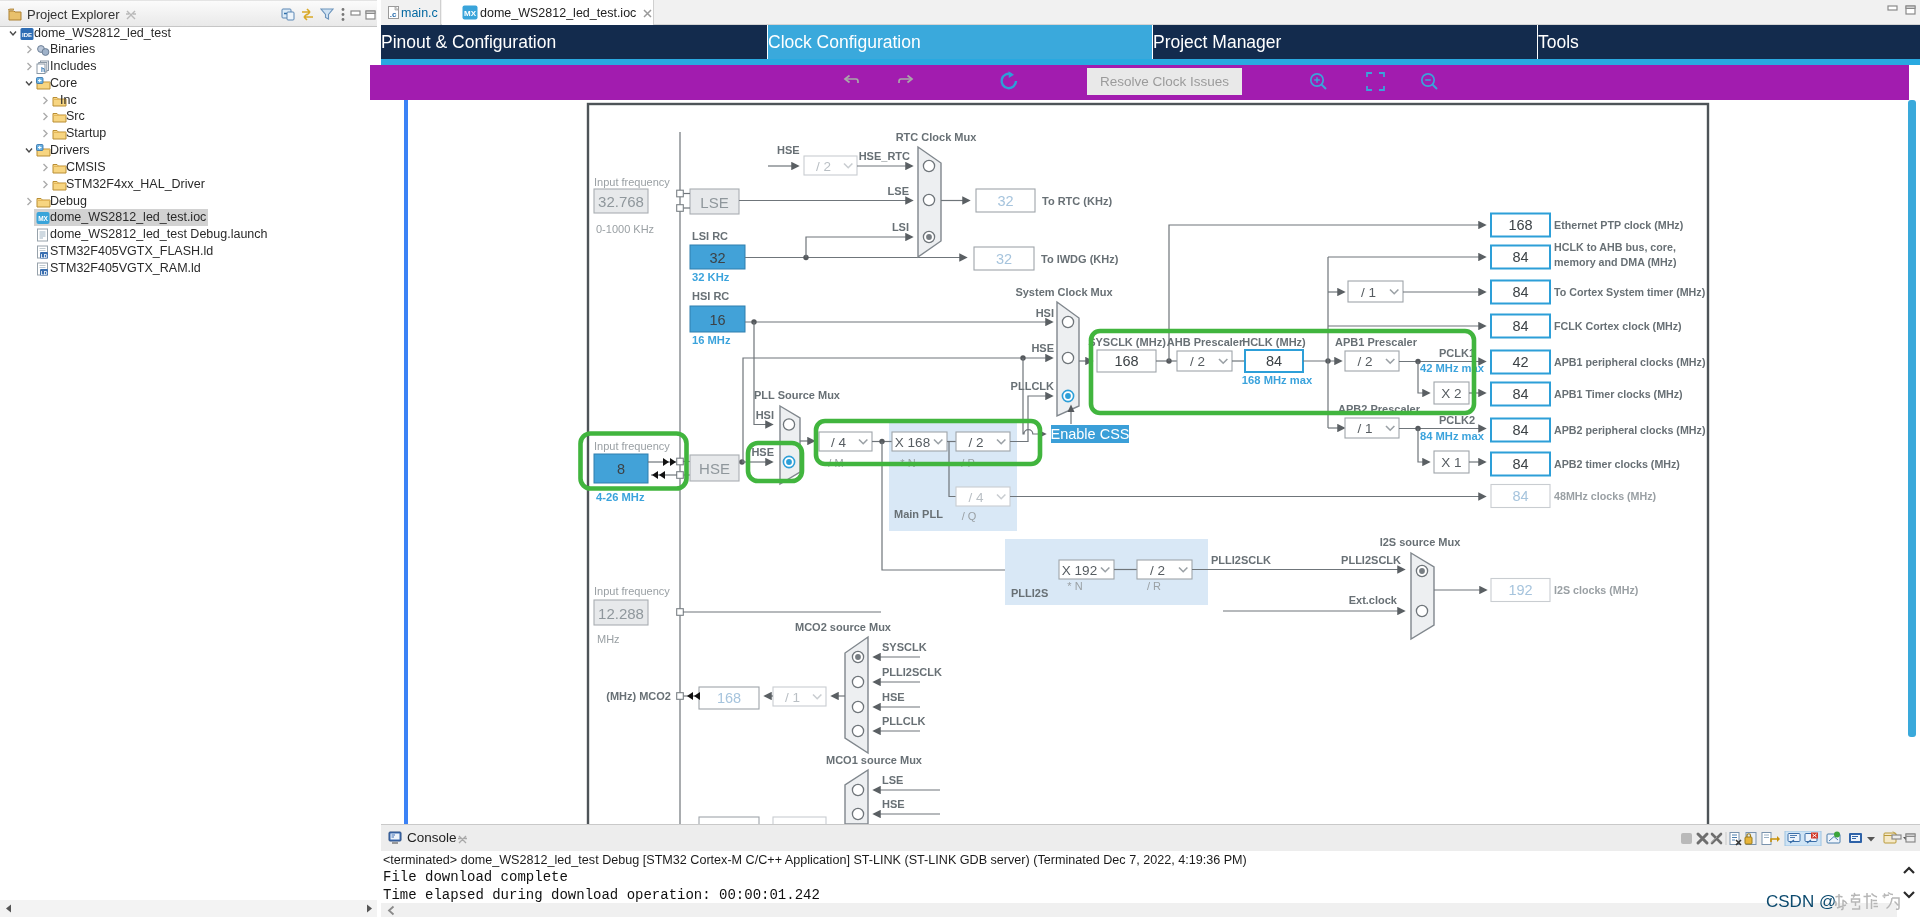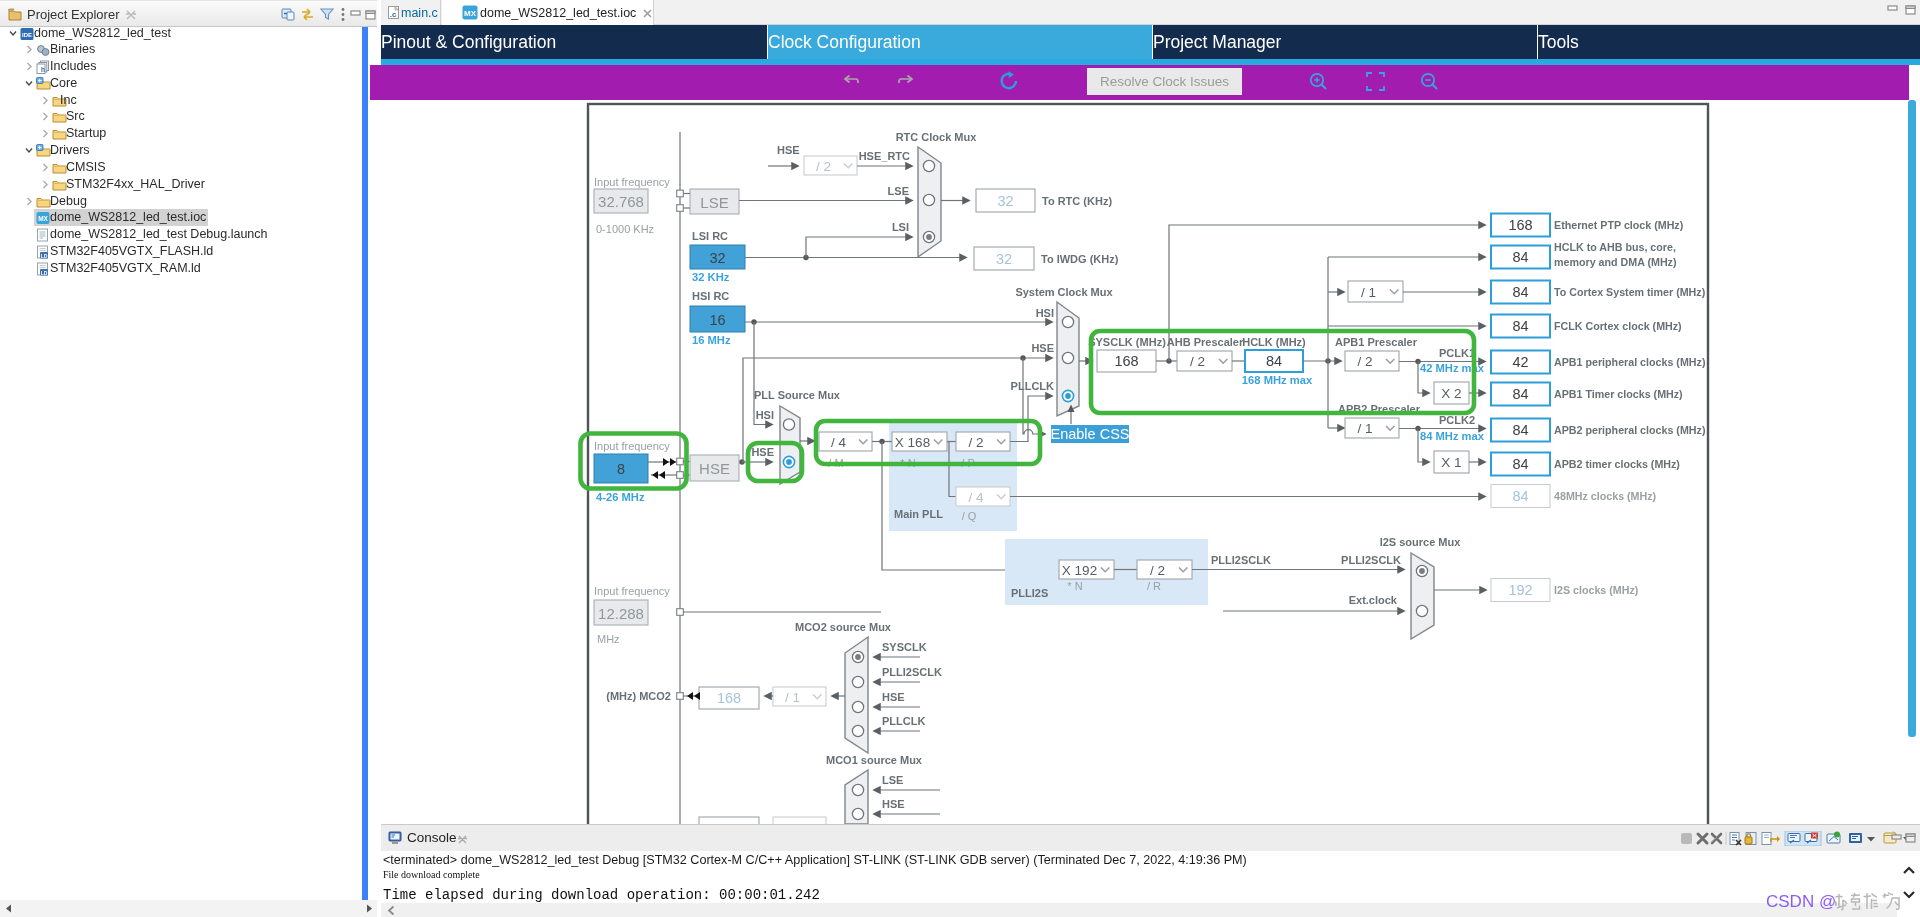--- a/index.html
+++ b/index.html
@@ -8,21 +8,21 @@
 .abs{position:absolute}
 .tr{position:absolute;left:0;width:378px;height:17px;font-size:12.5px;color:#2a2a2a}
 .tr .ar{position:absolute;top:3px}
 .tr .ic{position:absolute;top:2px}
 .tr .tx{position:absolute;top:1px;white-space:nowrap}
 .navtab{position:absolute;top:25px;height:34px;background:#132b4d;color:#fff;font-size:17.5px;line-height:34px}
 </style>
 </head>
 <body>
 
-<div class="abs" style="left:0;top:0;width:368px;height:917px;background:#fff;border-right:6px solid #3b82f6">
+<div class="abs" style="left:0;top:0;width:408px;height:917px;background:#fff;border-right:4px solid #3b82f6">
   <div class="abs" style="left:0;top:0;width:377px;height:27px;background:linear-gradient(#fbfbfb,#e9e9e9);border-bottom:1px solid #c6c6c6;border-top:1px solid #e4e4e4">
     <svg class="abs" style="left:7px;top:5px" width="16" height="16">
         <path d="M2,5 L2,14 L14,14 L14,6 L8,6 L7,5 Z" fill="#e8c06c" stroke="#ad8132" stroke-width="1"></path>
         <path d="M1,4 L6,4 L7,3 L3,3 Z" fill="#f6dba2" stroke="#ad8132" stroke-width="0.8"></path>
       </svg>
     <span class="abs" style="left:27px;top:6px;font-size:13px;color:#333">Project Explorer</span>
     <svg class="abs" style="left:125px;top:8px" width="12" height="12">
         <path d="M2,2 L10,10 M10,2 L2,10 M1,5 L4,5 M8,5 L11,5" stroke="#b9b9b9" stroke-width="1.4"></path>
       </svg>
     <svg class="abs" style="left:281px;top:7px" width="14" height="13">
@@ -629,36 +629,36 @@
 </svg>
 <svg class="abs" style="left:1510px;top:8px" width="12" height="10">
         <rect x="1" y="2" width="9" height="4" fill="#ededed" stroke="#8a8a8a" stroke-width="1.2"></rect>
       </svg>
 <svg class="abs" style="left:1524px;top:6px" width="13" height="13">
         <rect x="1" y="3" width="9" height="8" fill="#ededed" stroke="#8a8a8a" stroke-width="1.2"></rect>
         <rect x="1" y="3" width="9" height="2.5" fill="#cfcfcf" stroke="#8a8a8a" stroke-width="1"></rect>
       </svg>
   </div>
   <div class="abs" style="left:2px;top:29px;font-size:12.6px;color:#1b1b1b;white-space:nowrap">&lt;terminated&gt; dome_WS2812_led_test Debug [STM32 Cortex-M C/C++ Application] ST-LINK (ST-LINK GDB server) (Terminated Dec 7, 2022, 4:19:36 PM)</div>
-  <div class="abs" style="left:2px;top:45px;font-family:Liberation Serif, serif;font-size:10px;color:#101010;white-space:nowrap">File download complete</div>
+  <div class="abs" style="left:2px;top:45px;font-family:Liberation Mono, monospace;font-size:14px;color:#101010;white-space:nowrap">File download complete</div>
   <div class="abs" style="left:2px;top:63px;font-family:'Liberation Mono',monospace;font-size:14px;color:#101010;white-space:nowrap">Time elapsed during download operation: 00:00:01.242</div>
   <div class="abs" style="left:0;top:79px;width:1516px;height:14px;background:#f0f0f0">
     <svg class="abs" style="left:5px;top:2px" width="11" height="11">
         <path d="M7.5,1.5 L3,5.5 L7.5,9.5" fill="none" stroke="#8a8a8a" stroke-width="1.8"></path>
       </svg>
   </div>
 
   <svg class="abs" style="left:1521px;top:40px" width="14" height="14">
       <path d="M2,9 L7,4 L12,9" fill="none" stroke="#2a2a2a" stroke-width="2.2"></path>
     </svg>
   <svg class="abs" style="left:1521px;top:64px" width="14" height="14">
       <path d="M2,4 L7,9 L12,4" fill="none" stroke="#2a2a2a" stroke-width="2.2"></path>
     </svg>
   <div class="abs" id="wm" style="left:1385px;top:66px;width:150px;height:24px">
-<span style="position:absolute;left:0;top:2px;font-size:17px;color:#8b5cf6;font-family:'Liberation Sans'">CSDN @</span>
+<span style="position:absolute;left:0;top:2px;font-size:17px;color:#0c4a6e;font-family:'Liberation Sans'">CSDN @</span>
 <svg style="position:absolute;left:68px;top:1px" width="76" height="20" viewBox="0 0 76 20">
 <g stroke="#b6b6b6" stroke-width="1.5" fill="none">
 <path d="M5,3 L5,17 M1.5,6 Q5,4.5 8.5,6 M1,10 Q3,12 1.5,15 M9,9 L9,17 Q9,19 7,18.5 M8.5,9 Q12,10.5 13,13 M3,17 Q7,15.5 12,14"></path>
 <path d="M20,2 Q22,4 19,6.5 M17,4.5 L26,4 M17.5,8 L25.5,8 L25.5,11 L17.5,11 Z M21.5,11 L21.5,15 M18,18 L25.5,18 L25.5,14.5"></path>
 <path d="M33,2 L33,18 M29.5,5.5 L37,5 M37.5,2.5 Q39.5,5 43,6 M38.5,9.5 L43,9.5 M39.5,12.5 L43.5,12.5 M39.5,15.5 L44,15.5 M37.5,8 L37.5,18"></path>
 <path d="M50,2.5 Q52,4.5 50,7 M48.5,5 L55,4 M54,1.5 Q56.5,3.5 59,3.5 M58,7 L65,7 L65,16.5 Q65,19 62,18 M58,7 Q57.5,14 52.5,17.5 M60.5,10.5 Q63,12.5 64,14.5"></path>
 </g>
 </svg>
     </div>
 </div>

